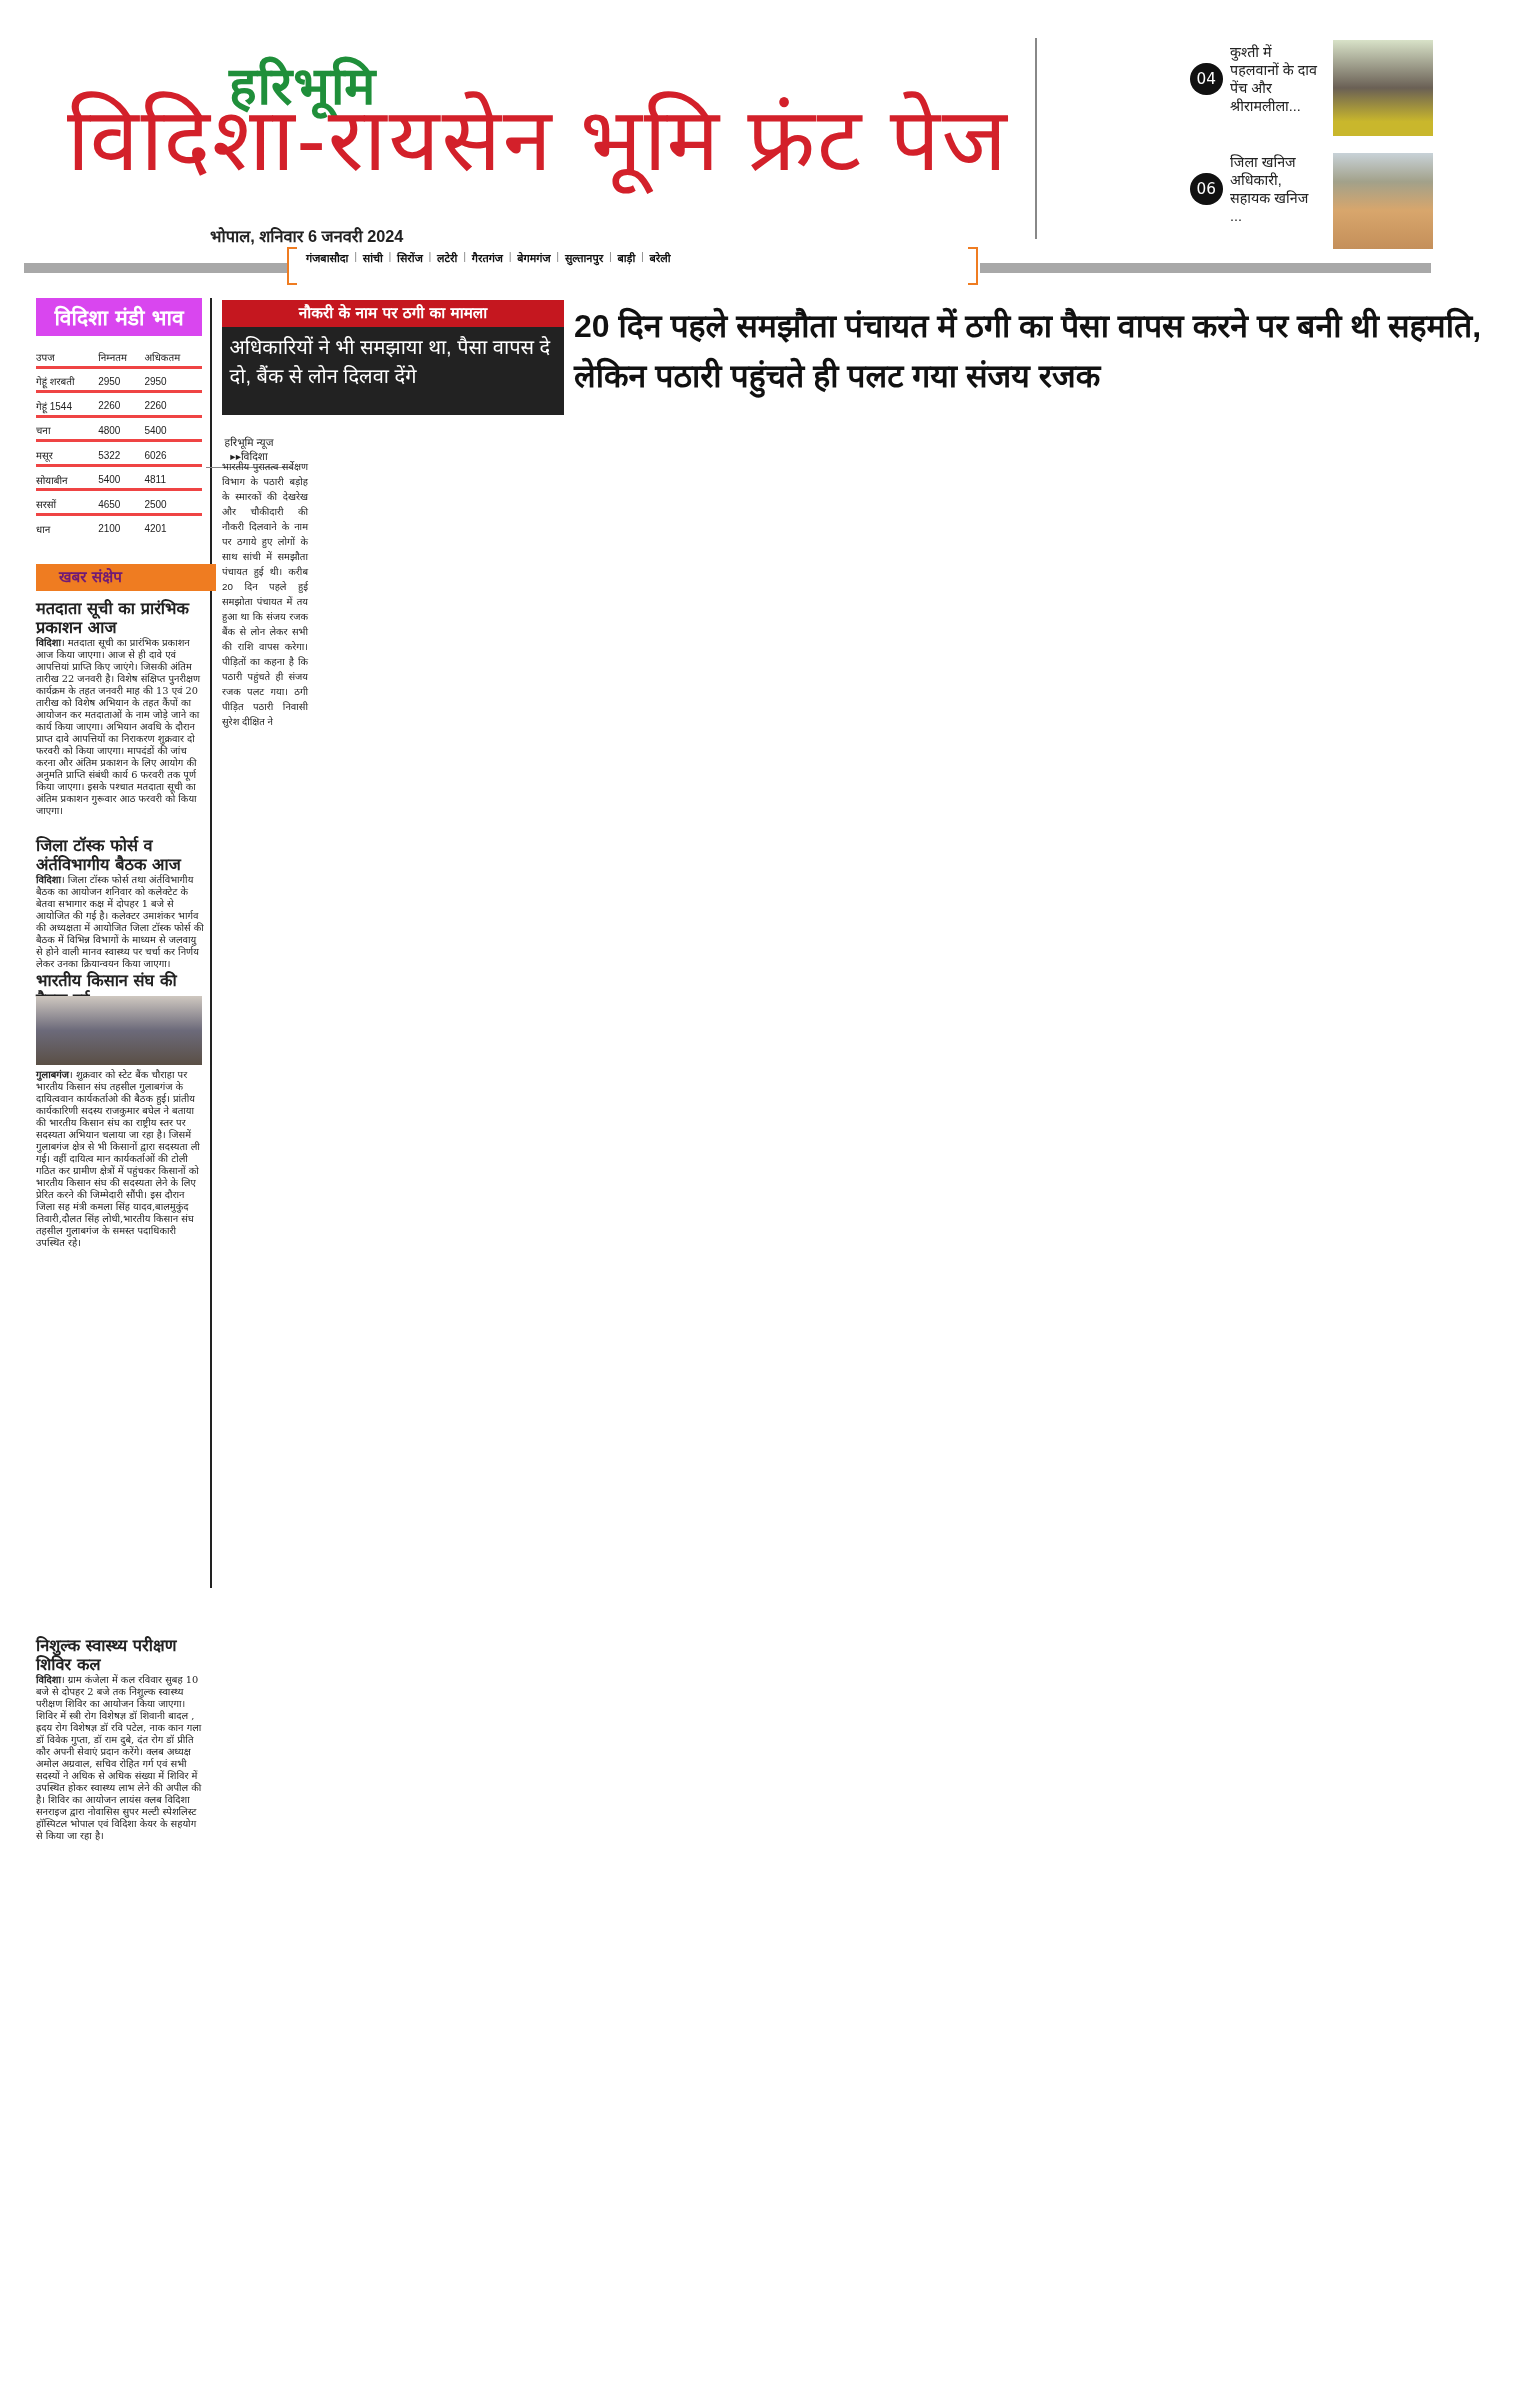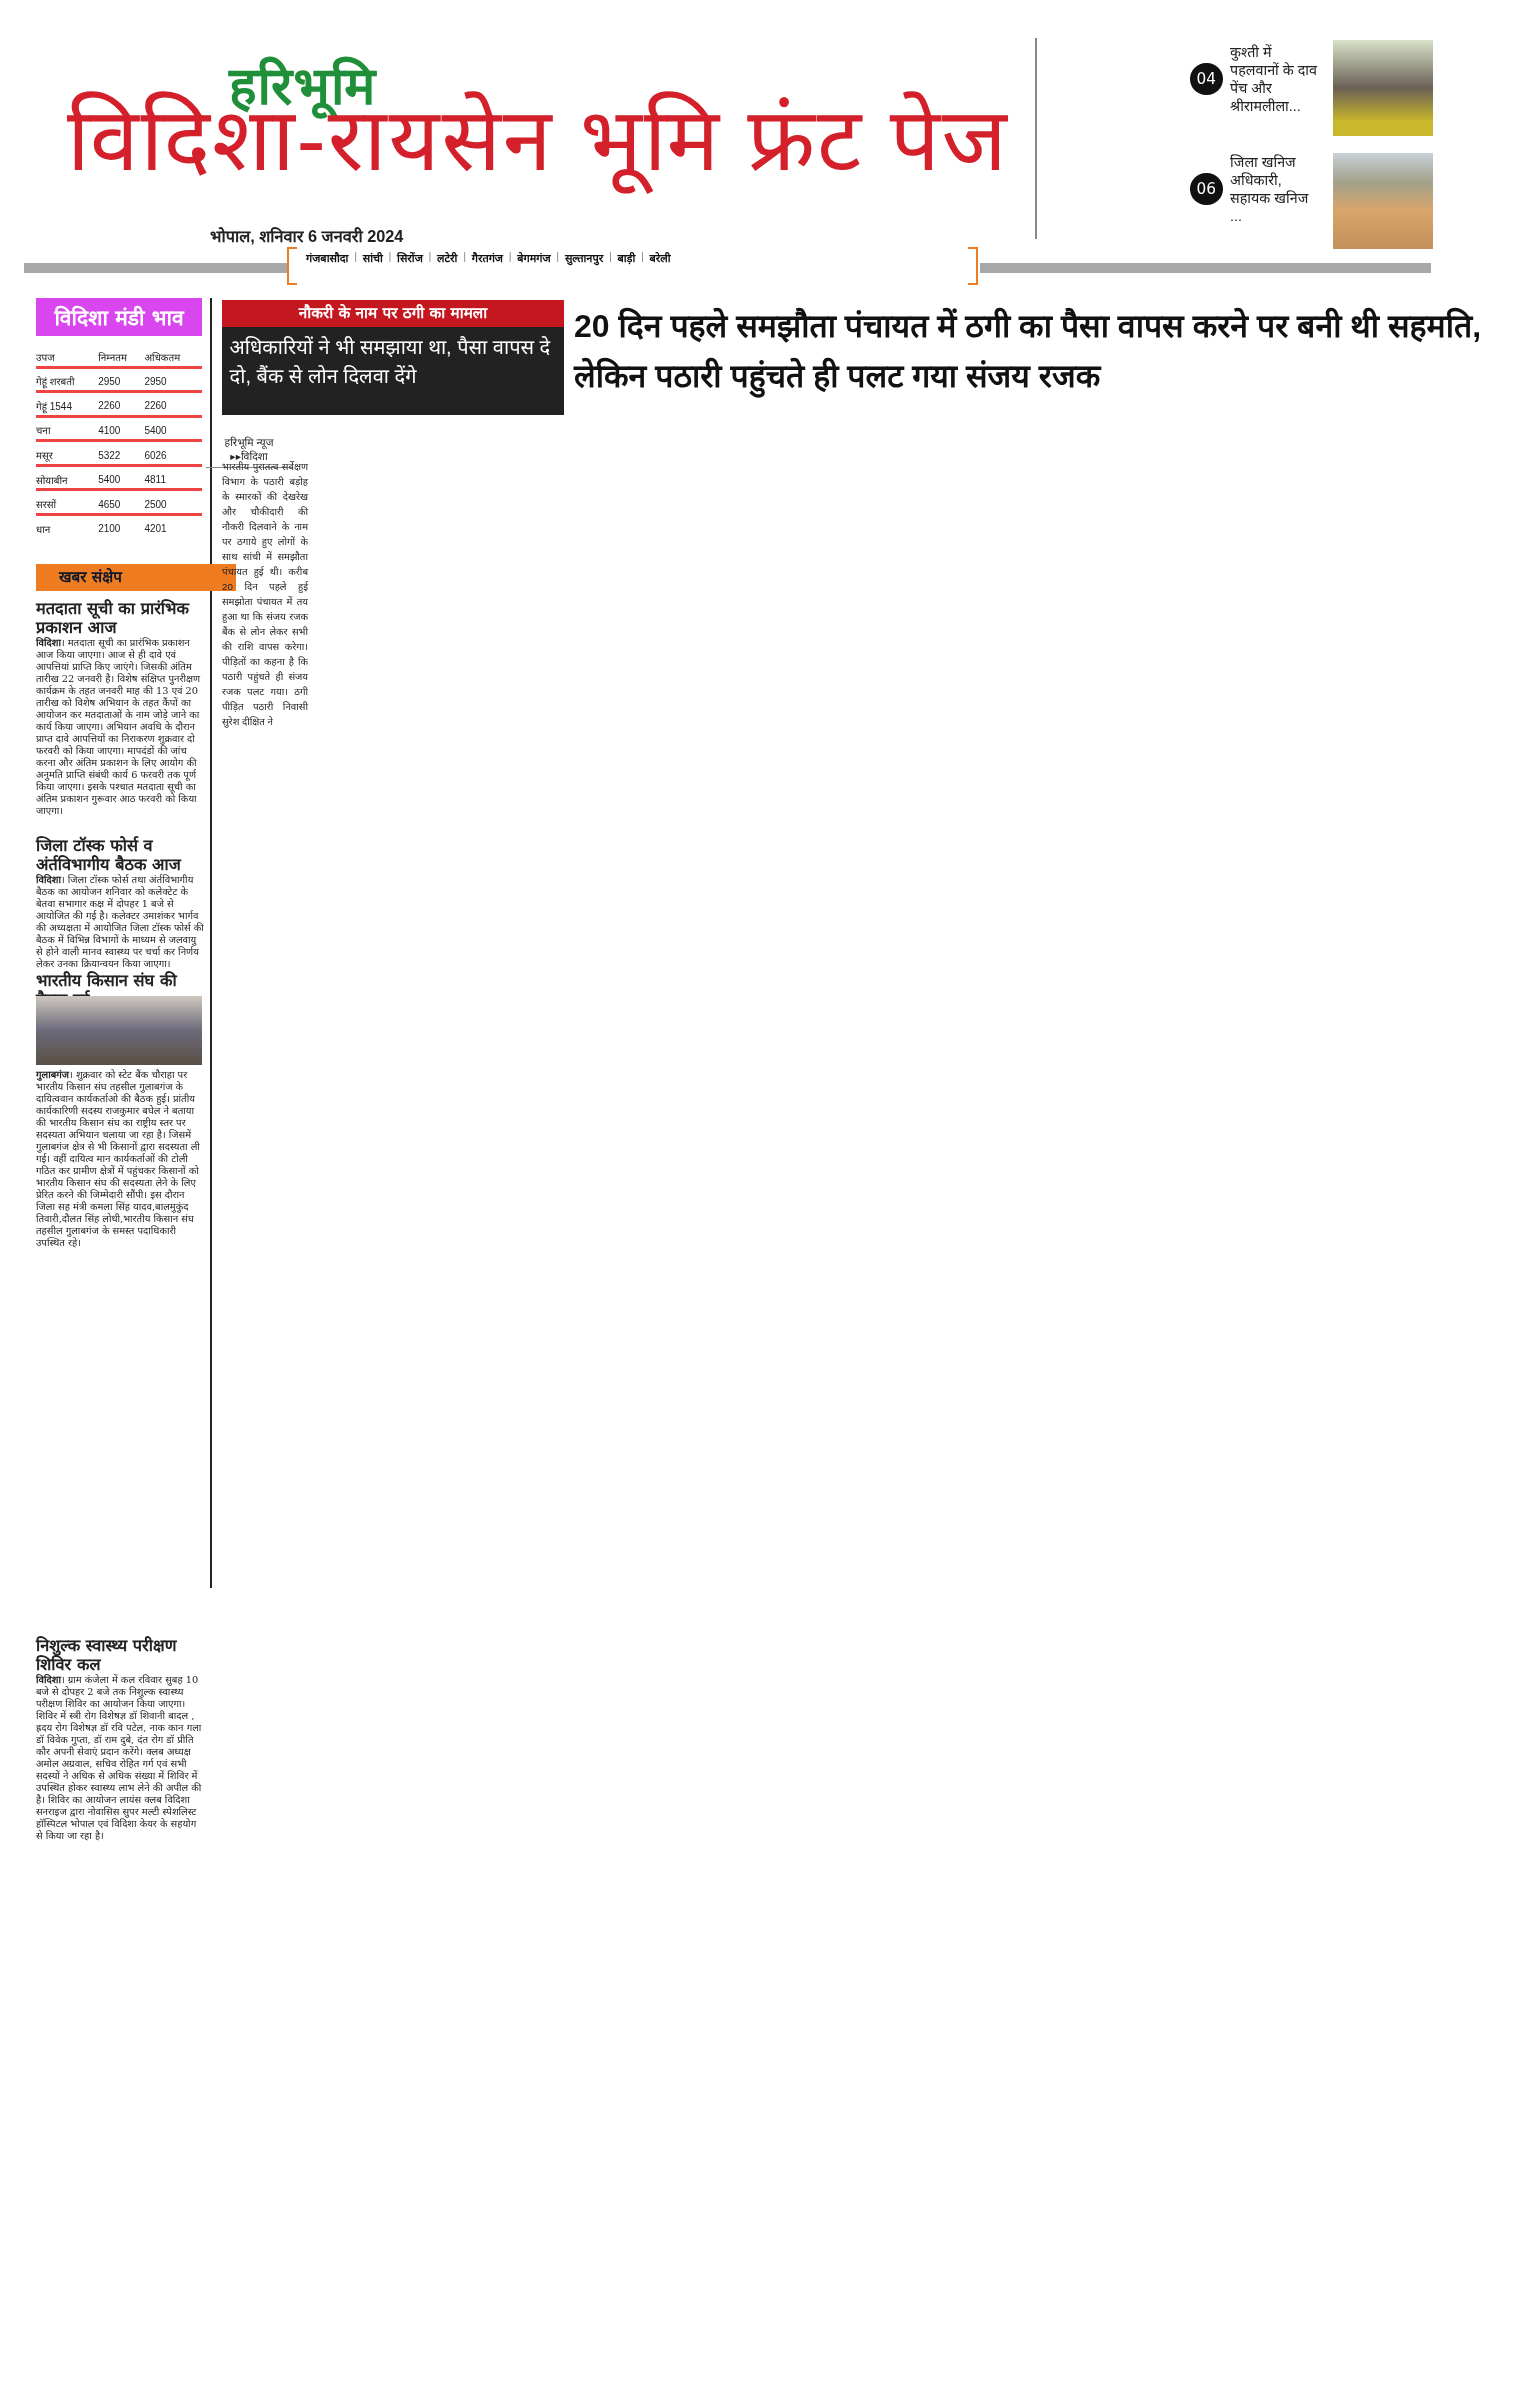--- a/index.html
+++ b/index.html
@@ -18,21 +18,21 @@
 .teaser-div{left:1035px;top:38px;width:1.9px;height:201px;background:#888}
 .teaser{position:absolute;display:flex;align-items:center;gap:7.6px}
 .badge{width:32.5px;height:32.5px;border-radius:50%;background:#111;color:#fff;font-size:15.3px;display:flex;align-items:center;justify-content:center}
 .teaser-text{font-size:14.3px;line-height:18px;width:91px;font-family:"Liberation Sans",sans-serif}
 .thumb{position:absolute;width:100px;height:96px}
 
 .mandi-head{left:36px;top:298px;width:166px;height:38px;background:#d946ef;color:#fff;font-size:21px;font-weight:bold;display:flex;align-items:center;justify-content:center}
 .mandi-table{left:36px;top:344px;width:166px;font-size:10px;border-collapse:collapse;font-family:"Liberation Sans",sans-serif}
 .mandi-table td,.mandi-table th{padding:5.7px 0 1.9px;text-align:left;border-bottom:3px solid #ef4444;font-weight:normal}
 .vline{left:210px;top:298px;width:1.9px;height:1290px;background:#222}
-.brief-head{left:36px;top:564px;width:200px;height:27px;background:#ef7c21;color:#0f172a;font-size:15.3px;font-weight:bold;padding-left:23px;line-height:27px}
+.brief-head{left:36px;top:564px;width:180px;height:27px;background:#ef7c21;color:#701a75;font-size:15.3px;font-weight:bold;padding-left:23px;line-height:27px}
 .brief{left:36px;width:168px;font-family:"DejaVu Serif",serif}
 .brief h4{font-size:16.3px;line-height:19px;font-weight:bold;font-family:"DejaVu Sans",sans-serif;margin-top:5.7px}
 .brief p{font-size:9.8px;line-height:12px}
 .brief b{font-weight:bold}
 .photo{background:linear-gradient(135deg,#7a6a55,#b9a68a,#6d5c48)}
 
 .kicker-red{left:222px;top:300px;width:342px;height:27px;background:#c5171f;color:#fff;font-size:15.3px;font-weight:bold;line-height:27px;text-align:center}
 .kicker-black{left:222px;top:327px;width:342px;height:88px;background:#222;color:#fff;font-size:20px;line-height:29px;padding:5.7px 7.6px;font-family:"Liberation Sans",sans-serif}
 .main-head{left:574px;top:301px;width:918px;font-size:32px;font-weight:bold;line-height:50px;color:#111;font-family:"Liberation Sans",sans-serif}
 .byline{font-size:10.5px;text-align:center;border-bottom:1.9px solid #888;padding-bottom:3.8px;font-family:"Liberation Sans",sans-serif}
@@ -93,21 +93,21 @@
         <td>2950</td>
         <td>2950</td>
       </tr>
   <tr>
         <td>गेहूं 1544</td>
         <td>2260</td>
         <td>2260</td>
       </tr>
   <tr>
         <td>चना</td>
-        <td>4100</td>
+        <td>4800</td>
         <td>5400</td>
       </tr>
   <tr>
         <td>मसूर</td>
         <td>5322</td>
         <td>6026</td>
       </tr>
   <tr>
         <td>सोयाबीन</td>
         <td>5400</td>

